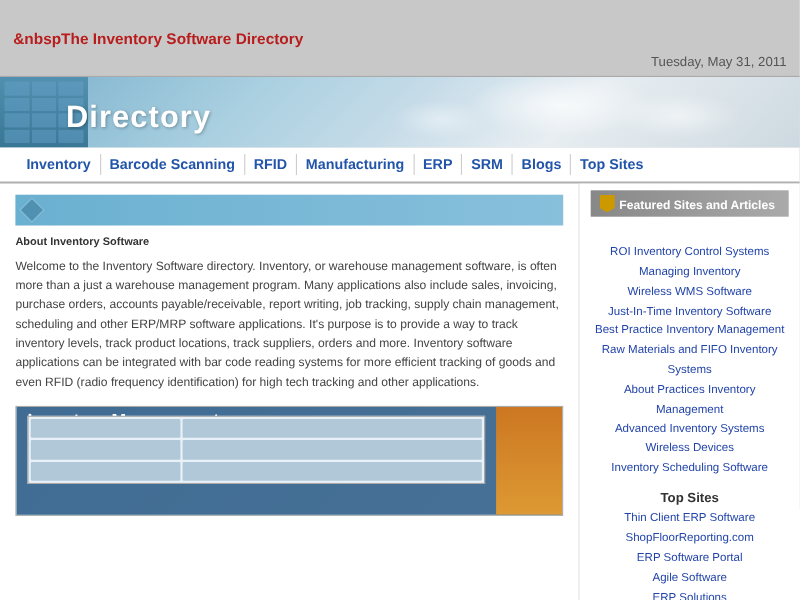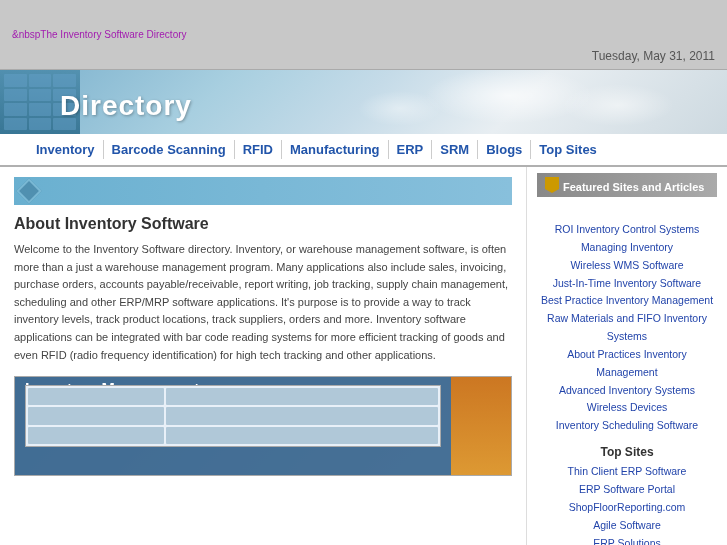--- a/index.html
+++ b/index.html
@@ -6,21 +6,21 @@
     body { font-family: Arial, sans-serif; font-size: 12px; background: #d0d0d0; width: 727px; }
 
     #header-bar {
       background: #c8c8c8;
       padding: 6px 12px;
       display: flex;
       justify-content: space-between;
       align-items: center;
       border-bottom: 1px solid #aaa;
     }
-    #header-bar .site-title { font-size: 10px; font-weight: normal; color: #a21caf; }
+    #header-bar .site-title { font-size: 14px; font-weight: bold; color: #b91c1c; }
     #header-bar .date { font-size: 12px; color: #555; margin-top: 43px; }
 
     #hero {
       width: 100%;
       height: 64px;
       background: linear-gradient(135deg, #7ab0cc 0%, #a8cfe0 30%, #c5dbe8 50%, #e8eef2 70%, #cdd9e0 100%);
       position: relative;
       overflow: hidden;
     }
     #hero .clouds {
@@ -59,21 +59,21 @@
       font-size: 28px;
       font-weight: bold;
       color: white;
       text-shadow: 1px 1px 3px rgba(0,0,0,0.3);
       letter-spacing: 1px;
     }
 
     #nav-bar {
       background: white;
       border-bottom: 2px solid #b0b0b0;
-      padding: 6px 28px;
+      padding: 6px 16px;
       display: flex;
       gap: 0;
       align-items: flex-end;
     }
     #nav-bar a {
       color: #2255aa;
       text-decoration: none;
       font-size: 13px;
       font-weight: bold;
       padding: 2px 8px;
@@ -109,21 +109,21 @@
       position: absolute;
       left: 6px;
       top: 50%;
       transform: translateY(-50%) rotate(45deg);
       width: 18px; height: 18px;
       background: #5090b0;
       border: 2px solid #7ab8d4;
     }
 
     .about-title {
-      font-size: 16px;
+      font-size: 10px;
       font-weight: bold;
       color: #333;
       margin-bottom: 8px;
       margin-top: 4px;
     }
     .about-text {
       font-size: 11px;
       color: #444;
       line-height: 1.6;
       margin-bottom: 12px;
@@ -288,21 +288,21 @@
         <a href="#">Best Practice Inventory Management</a>
         <a href="#">Raw Materials and FIFO Inventory Systems</a>
         <a href="#">About Practices Inventory Management</a>
         <a href="#">Advanced Inventory Systems</a>
         <a href="#">Wireless Devices</a>
         <a href="#">Inventory Scheduling Software</a>
       </div>
     <div class="sidebar-section-title">Top Sites</div>
     <div class="sidebar-links">
         <a href="#">Thin Client ERP Software</a>
+        <a href="#">ShopFloorReporting.com</a>
         <a href="#">ERP Software Portal</a>
-        <a href="#">ShopFloorReporting.com</a>
         <a href="#">Agile Software</a>
         <a href="#">ERP Solutions</a>
         <a href="#">Manufacturing ERP Software</a>
         <a href="#">Production Scheduling Software</a>
       </div>
   </div>
 </div>
 
 </body></html>

